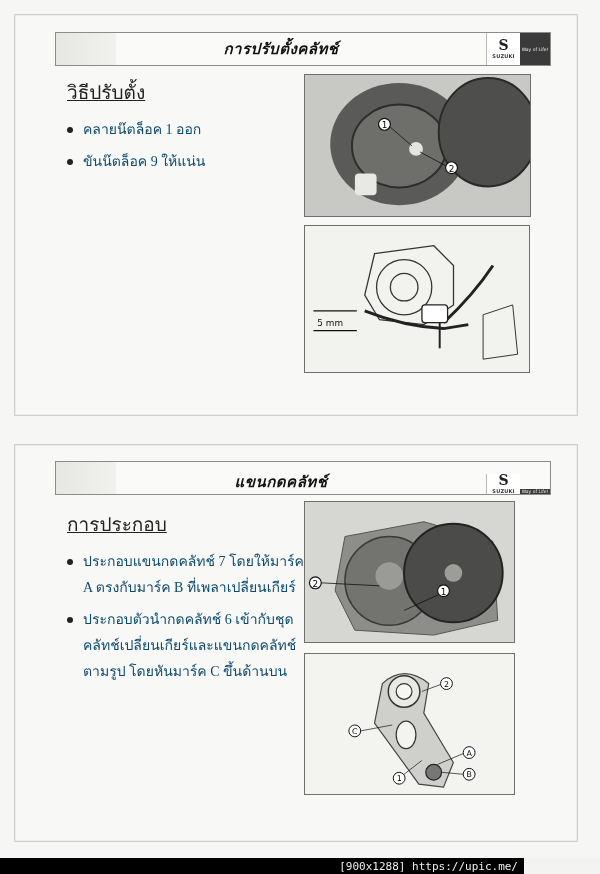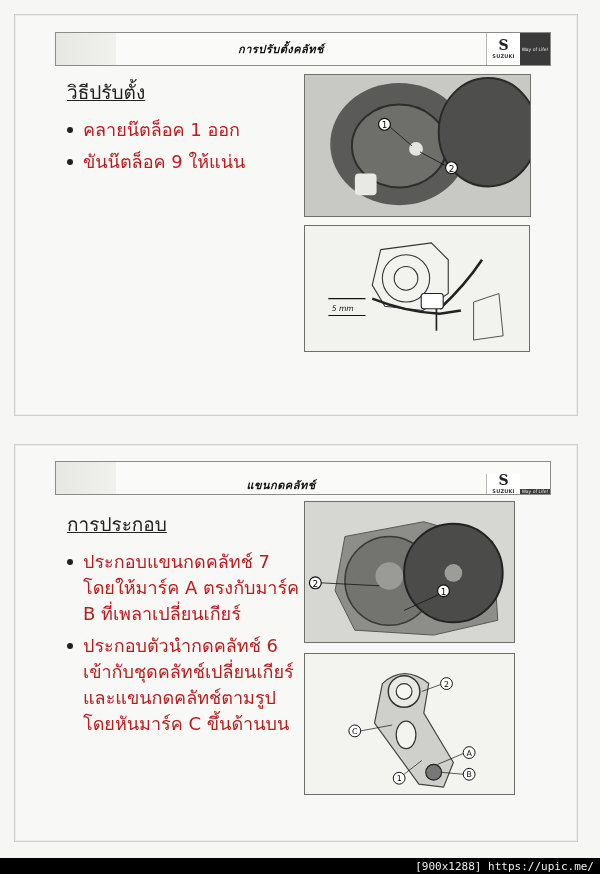--- a/index.html
+++ b/index.html
@@ -23,47 +23,47 @@
     background: #fafaf8;
     display: flex; align-items: stretch;
   }
   .banner .ghost {
     position: absolute; left: 0; top: 0; width: 60px; height: 100%;
     background: linear-gradient(90deg, #e6e6e2, #f1f1ee);
   }
   .banner .title {
     flex: 1; display: flex; align-items: center; justify-content: center;
     font-family: "DejaVu Sans", sans-serif; font-weight: bold; font-style: italic;
-    font-size: 11px; color: #111; letter-spacing: 0.5px; padding-left: 20px;
+    font-size: 15px; color: #111; letter-spacing: 0.5px; padding-left: 20px;
   }
   .banner .logo {
     width: 34px; border-left: 1px solid #b9b9b4; background: #fff;
     display: flex; flex-direction: column; align-items: center; justify-content: center;
   }
   .banner .logo .s { font-weight: bold; color: #222; font-size: 14px; line-height: 12px; font-family: "DejaVu Serif", serif; }
   .banner .logo .brand { font-size: 5px; font-weight: bold; color: #333; letter-spacing: 0.2px; margin-top: 2px; }
   .banner .tagline {
     width: 30px; background: #3a3a3a; color: #eee;
     font-size: 4.5px; display: flex; align-items: center; justify-content: center; text-align: center;
   }
 
   .textcol { position: absolute; left: 52px; width: 240px; font-family: "DejaVu Sans", sans-serif; }
   .subhead { font-size: 19px; text-decoration: underline; margin-bottom: 10px; color: #222; }
-  .bullet { position: relative; padding-left: 16px; font-size: 18px; line-height: 26px; color: #b91c1c; margin-bottom: 6px; }
+  .bullet { position: relative; padding-left: 16px; font-size: 14px; line-height: 26px; color: #0c4a6e; margin-bottom: 6px; font-family: Liberation Serif, serif; }
   .bullet::before {
     content: ""; position: absolute; left: 0; top: 10px; width: 6px; height: 6px; border-radius: 50%; background: #222;
   }
 
   .figure {
     position: absolute; border: 1.5px solid #6e6e6a; background: #eeeeea; overflow: hidden;
   }
   .figure svg { display: block; width: 100%; height: 100%; }
 
   .footer {
-    position: absolute; left: 0; top: 858px; width: 600px; height: 16px; background: #000;
+    position: absolute; left: 0; top: 858px; width: 524px; height: 16px; background: #000;
     color: #eee; font-family: "DejaVu Sans Mono", monospace; font-size: 11px;
     display: flex; align-items: center; justify-content: flex-end; padding-right: 6px;
   }
 </style>
 </head>
 <body>
 
 <div class="page">
 
   <div class="slide s1">
@@ -93,21 +93,21 @@
         <circle cx="80" cy="50" r="6" fill="#fff" stroke="#111" stroke-width="1.2"></circle>
         <text x="80" y="54" font-size="9" text-anchor="middle" font-family="DejaVu Sans, sans-serif">1</text>
         <circle cx="148" cy="94" r="6" fill="#fff" stroke="#111" stroke-width="1.2"></circle>
         <text x="148" y="98" font-size="9" text-anchor="middle" font-family="DejaVu Sans, sans-serif">2</text>
         <line x1="86" y1="53" x2="108" y2="72" stroke="#111" stroke-width="0.8"></line>
         <line x1="142" y1="92" x2="116" y2="78" stroke="#111" stroke-width="0.8"></line>
         <rect x="50" y="100" width="22" height="22" fill="#e8e8e4" rx="4"></rect>
       </svg>
     </div>
 
-    <div class="figure" style="left:289px; top:210px; width:226px; height:127px; background:#f2f2ef;font-style:italic;">
+    <div class="figure" style="left:289px; top:210px; width:226px; height:148px; background:#f2f2ef;">
       <svg viewBox="0 0 226 148">
         <rect width="226" height="148" fill="#f2f2ef"></rect>
         <path d="M70 28 L130 20 L150 40 L150 80 L120 100 L75 95 L60 70 Z" fill="none" stroke="#333" stroke-width="1.3"></path>
         <circle cx="100" cy="62" r="28" fill="none" stroke="#333" stroke-width="1.3"></circle>
         <circle cx="100" cy="62" r="14" fill="none" stroke="#333" stroke-width="1.3"></circle>
         <path d="M60 86 Q100 102 140 104 L165 100" fill="none" stroke="#222" stroke-width="3"></path>
         <path d="M140 98 Q170 70 190 40" fill="none" stroke="#222" stroke-width="3"></path>
         <rect x="118" y="80" width="26" height="18" rx="3" fill="#fff" stroke="#222" stroke-width="1.3"></rect>
         <line x1="136" y1="98" x2="136" y2="124" stroke="#222" stroke-width="2"></line>
         <line x1="8" y1="86" x2="52" y2="86" stroke="#111" stroke-width="1.4"></line>

